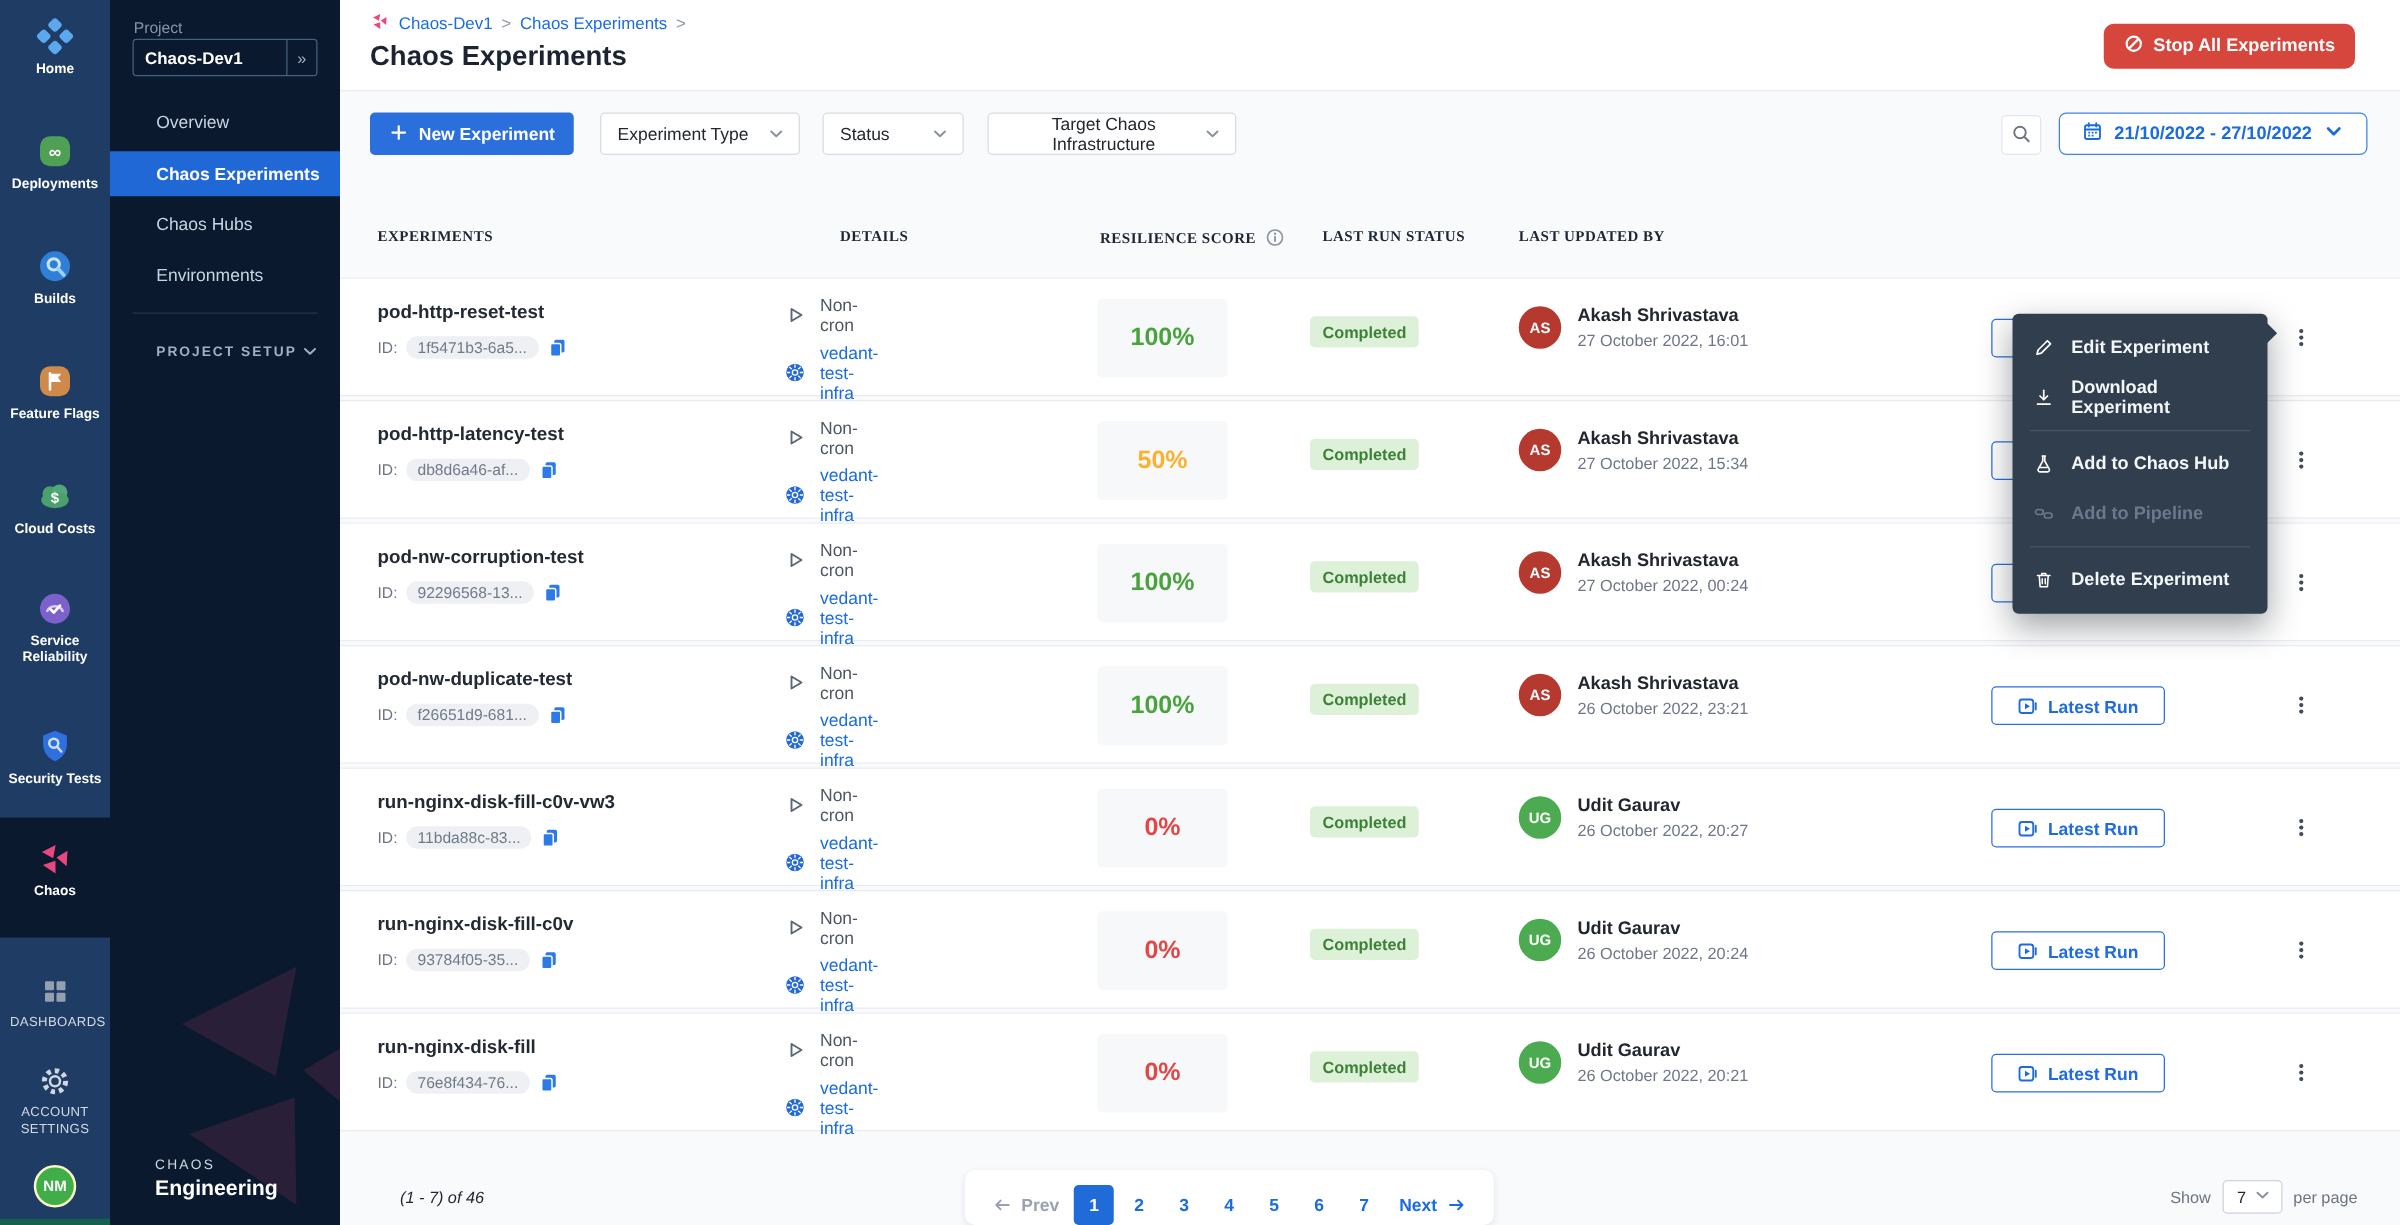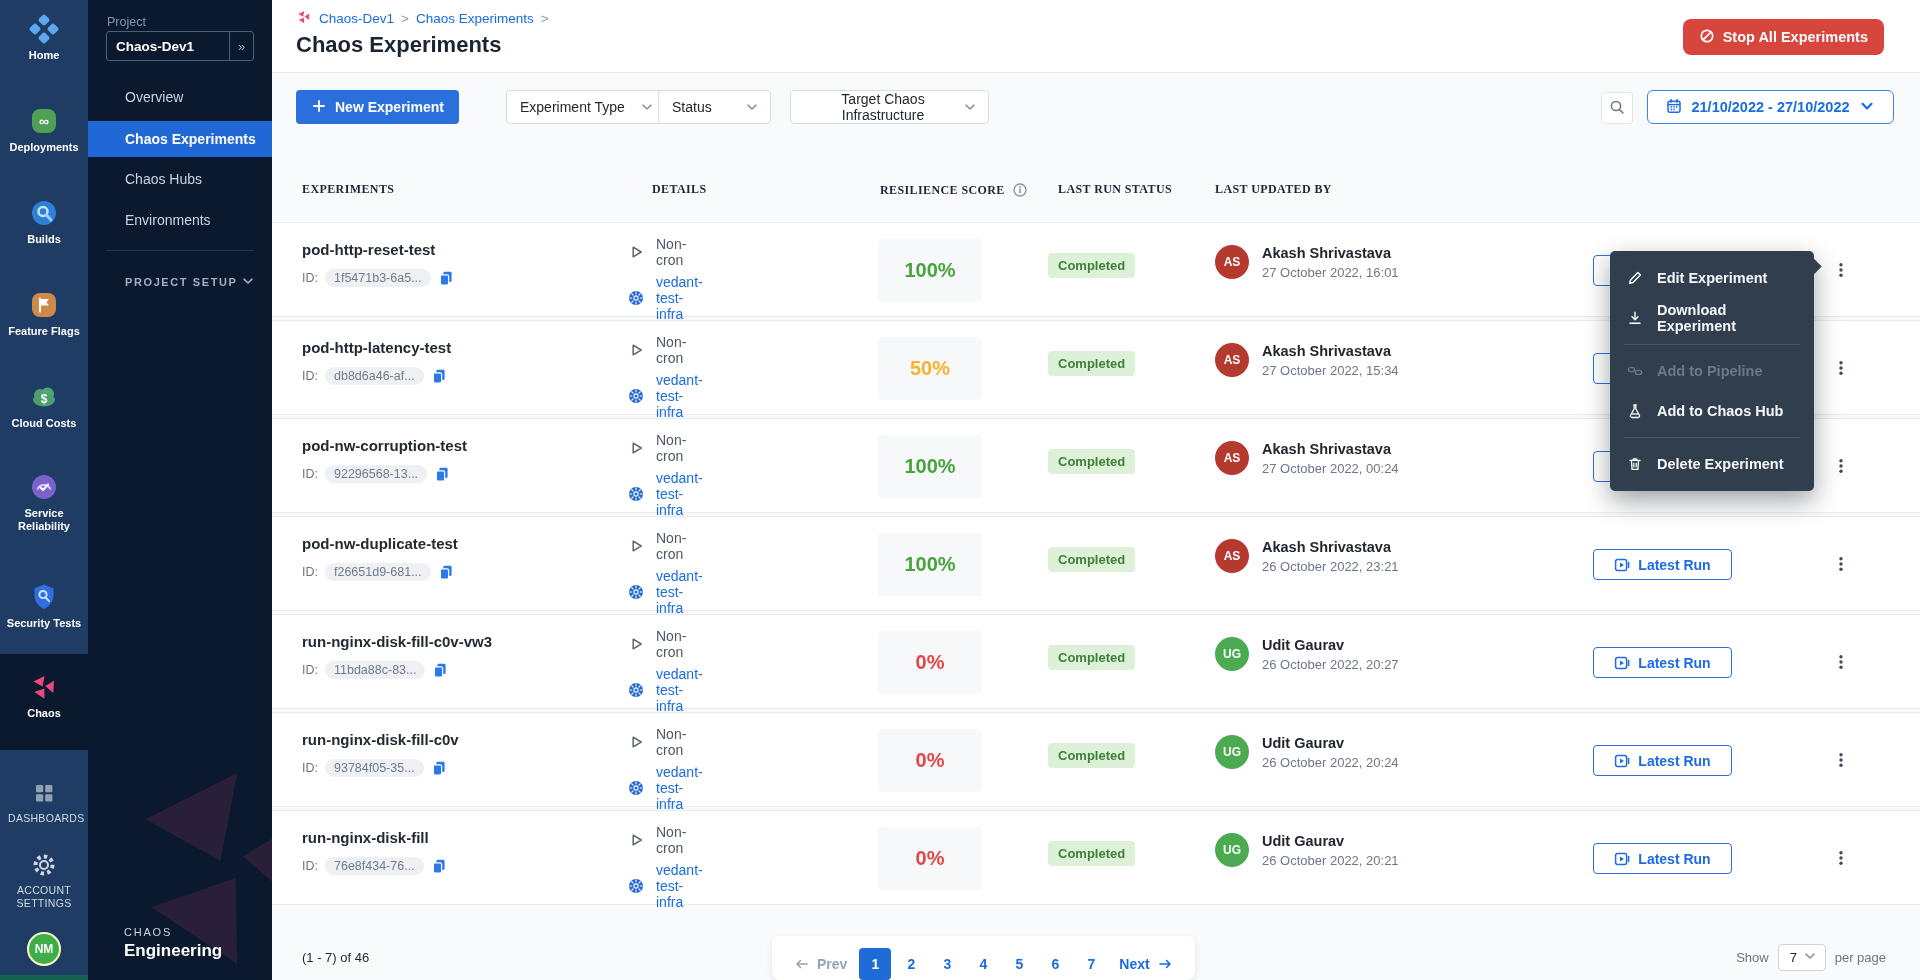--- a/index.html
+++ b/index.html
@@ -87,21 +87,21 @@
   
   #ctxmenu { position:absolute; left:1338px; top:251px; width:204px; background:#313e4e; border-radius:5px; z-index:40;
     box-shadow:0 10px 26px rgba(4,12,22,.38); padding:7px 0; }
   #ctxmenu .beak { position:absolute; right:-5px; top:9px; width:13px; height:13px; background:#313e4e; transform:rotate(45deg); }
   .mi { height:40px; display:flex; align-items:center; gap:14px; padding:0 17px; font-size:14.5px; font-weight:700; color:#f4f7fa; cursor:pointer; }
   .mi.disabled { color:#6a798d; cursor:default; }
   .mdiv { border-top:1px solid #475568; margin:6px 14px; }
 
   
   #pagefoot { position:absolute; left:0; top:930px; width:1648px; height:50px; }
-  #range-txt { position:absolute; left:30px; top:20px; font-size:13px; color:#1f2630; }
+  #range-txt { position:absolute; left:48px; top:20px; font-size:13px; color:#1f2630;font-style:italic; }
   #pager { position:absolute; left:500px; top:6px; height:44px; background:#fff; border-radius:8px; box-shadow:0 2px 6px rgba(31,41,55,.10);
     display:flex; align-items:flex-end; padding:0 14px; gap:4px; }
   .pg { min-width:32px; height:32px; border:none; background:none; border-radius:4px; font-size:14px; font-weight:700; color:#1a6ce0;
     display:flex; align-items:center; justify-content:center; cursor:pointer; padding:0 8px; gap:7px; font-family:inherit; }
   .pg.muted { color:#98a2b0; }
   .pg.active { background:#1f6bd8; color:#fff; }
   #showgrp { position:absolute; right:34px; top:14px; display:flex; align-items:center; gap:9px; font-size:13px; color:#6b7480; }
   #show-select { width:48px; height:27px; border:1px solid #cdd3da; border-radius:4px; background:#fff; display:flex; align-items:center;
     justify-content:space-between; padding:0 7px 0 11px; color:#22272f; cursor:pointer; }
 </style>
@@ -288,21 +288,21 @@
     </button>
   </div>
 
   <div id="toolbar">
     <button id="new-btn">
       <span id="plus-ic"><svg width="16" height="16" viewBox="0 0 16 16" fill="none" xmlns="http://www.w3.org/2000/svg">
             <path d="M8 3v10M3 8h10" stroke="#fff" stroke-width="1.8" stroke-linecap="round"></path>
           </svg></span>
       <span>New Experiment</span>
     </button>
-    <span id="filters-holder"><button class="filter-btn" style="left: 208px; width: 160px; margin-left: 26px;">
+    <span id="filters-holder"><button class="filter-btn" style="left: 208px; width: 160px;">
           <span>Experiment Type</span>
           <span style="display: flex;">
             <svg width="16" height="16" viewBox="0 0 16 16" fill="none" xmlns="http://www.w3.org/2000/svg">
               <path d="M4 6.2l4 3.8 4-3.8" stroke="#8a93a0" stroke-width="1.6" stroke-linecap="round" stroke-linejoin="round"></path>
             </svg>
           </span>
         </button><button class="filter-btn" style="left: 386px; width: 113px;">
           <span>Status</span>
           <span style="display: flex;">
             <svg width="16" height="16" viewBox="0 0 16 16" fill="none" xmlns="http://www.w3.org/2000/svg">
@@ -334,21 +334,21 @@
       <span id="date-chev"><svg width="16" height="16" viewBox="0 0 16 16" fill="none" xmlns="http://www.w3.org/2000/svg">
             <path d="M3.5 5.8l4.5 4.6 4.5-4.6" stroke="#1a6ce0" stroke-width="2.2" stroke-linecap="round" stroke-linejoin="round"></path>
           </svg></span>
     </button>
   </div>
 
   <div id="thead">
       <div class="th" style="left: 30px;">
         <span>EXPERIMENTS</span>
       </div>
-      <div class="th" style="left: 336px; padding-left: 44px;">
+      <div class="th" style="left: 356px; padding-left: 44px;">
         <span>DETAILS</span>
       </div>
       <div class="th" style="left: 608px;">
         <span>RESILIENCE SCORE</span>
         <span style="display: flex;">
           <svg width="16" height="16" viewBox="0 0 16 16" fill="none" xmlns="http://www.w3.org/2000/svg">
             <circle cx="8" cy="8" r="6" stroke="#8a93a0" stroke-width="1.3"></circle>
             <path d="M8 7.3v3.5" stroke="#8a93a0" stroke-width="1.5" stroke-linecap="round"></path>
             <circle cx="8" cy="4.9" r=".95" fill="#8a93a0"></circle>
           </svg>
@@ -857,37 +857,37 @@
       <div class="mi">
         <span style="display: flex;">
           <svg width="16" height="16" viewBox="0 0 16 16" fill="none" xmlns="http://www.w3.org/2000/svg">
             <path d="M8 2.2v7.2M5 6.8l3 3 3-3" stroke="#fff" stroke-width="1.4" stroke-linecap="round" stroke-linejoin="round"></path>
             <path d="M3 13.2h10" stroke="#fff" stroke-width="1.4" stroke-linecap="round"></path>
           </svg>
         </span>
         <span>Download Experiment</span>
       </div>
       <div class="mdiv"></div>
+      <div class="mi">
+        <span style="display: flex;">
+          <svg width="16" height="16" viewBox="0 0 16 16" fill="none" xmlns="http://www.w3.org/2000/svg">
+            <path d="M6.3 1.8h3.4M7.2 1.8v4L3.6 12.3a1.5 1.5 0 0 0 1.3 2.2h6.2a1.5 1.5 0 0 0 1.3-2.2L8.8 5.8v-4" stroke="#fff" stroke-width="1.3" stroke-linejoin="round"></path>
+            <path d="M5 11h6" stroke="#fff" stroke-width="1.3"></path>
+          </svg>
+        </span>
+        <span>Add to Chaos Hub</span>
+      </div>
       <div class="mi disabled">
         <span style="display: flex;">
           <svg width="16" height="16" viewBox="0 0 16 16" fill="none" xmlns="http://www.w3.org/2000/svg">
             <rect x="1.4" y="4.6" width="6.2" height="4" rx="2" stroke="#6a798d" stroke-width="1.3"></rect>
             <rect x="8.4" y="7.4" width="6.2" height="4" rx="2" stroke="#6a798d" stroke-width="1.3"></rect>
           </svg>
         </span>
         <span>Add to Pipeline</span>
-      </div>
-      <div class="mi">
-        <span style="display: flex;">
-          <svg width="16" height="16" viewBox="0 0 16 16" fill="none" xmlns="http://www.w3.org/2000/svg">
-            <path d="M6.3 1.8h3.4M7.2 1.8v4L3.6 12.3a1.5 1.5 0 0 0 1.3 2.2h6.2a1.5 1.5 0 0 0 1.3-2.2L8.8 5.8v-4" stroke="#fff" stroke-width="1.3" stroke-linejoin="round"></path>
-            <path d="M5 11h6" stroke="#fff" stroke-width="1.3"></path>
-          </svg>
-        </span>
-        <span>Add to Chaos Hub</span>
       </div>
       <div class="mdiv"></div>
       <div class="mi">
         <span style="display: flex;">
           <svg width="16" height="16" viewBox="0 0 16 16" fill="none" xmlns="http://www.w3.org/2000/svg">
             <path d="M3 4.4h10M6.4 4.4V2.8h3.2v1.6M4.4 4.4l.7 9h5.8l.7-9" stroke="#fff" stroke-width="1.3" stroke-linecap="round" stroke-linejoin="round"></path>
             <path d="M6.8 7v4M9.2 7v4" stroke="#fff" stroke-width="1.2" stroke-linecap="round"></path>
           </svg>
         </span>
         <span>Delete Experiment</span>

